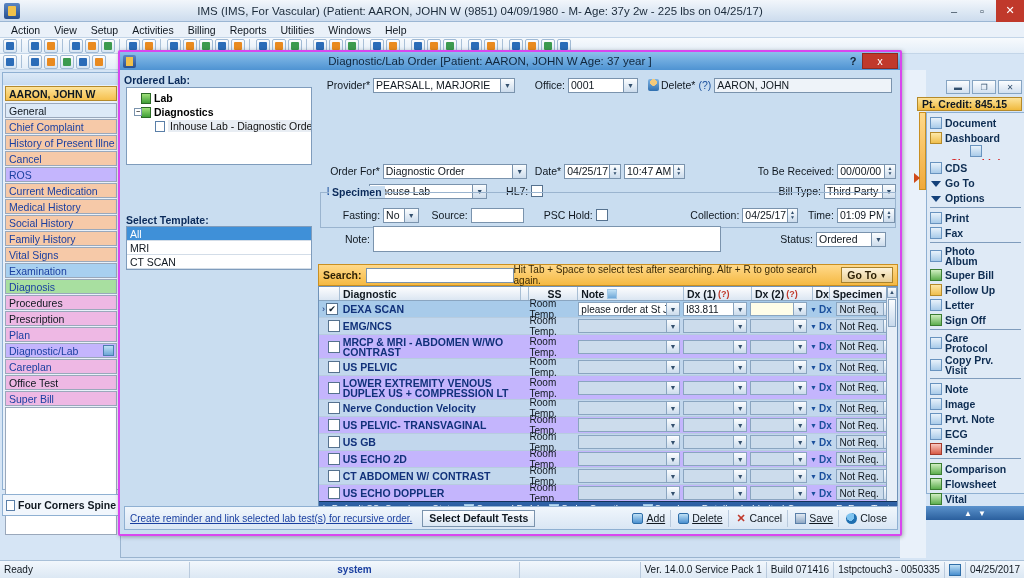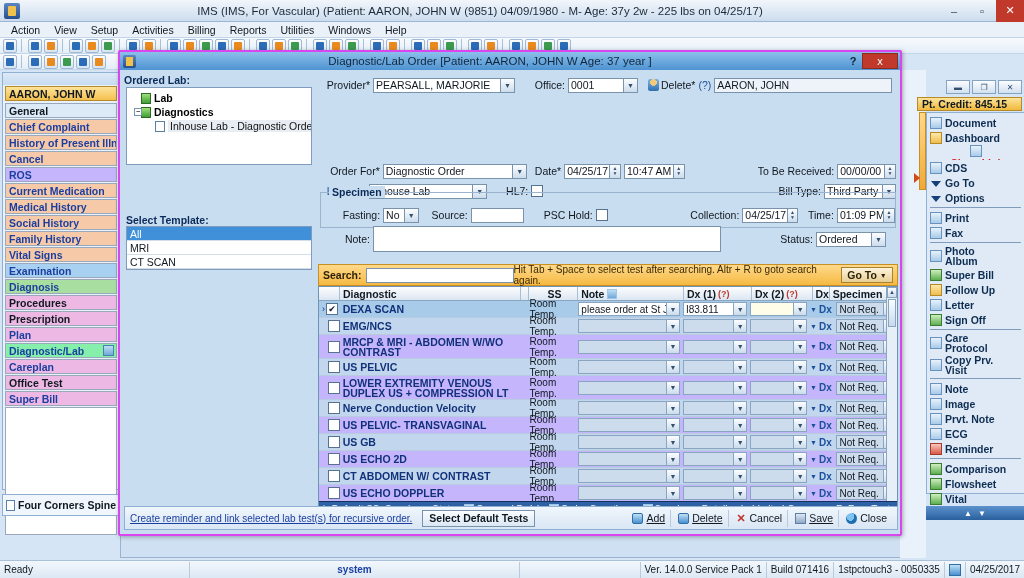--- a/index.html
+++ b/index.html
@@ -87,21 +87,21 @@
   .lsb-patient {
     height: 15px; margin: 1px 2px 2px 2px;
     background: linear-gradient(#fde39a,#f5c04e);
     border: 1px solid #b58a2a;
     font-weight: bold; font-size: 10.5px; color: #101820;
     display: flex; align-items: center; padding-left: 3px;
   }
   .lsb-list { margin: 0 2px; }
   .lsb-item {
     height: 15px; margin-bottom: 1px; border: 1px solid #9aa8bb;
-    font-weight: bold; font-size: 10.5px;
+    font-weight: normal; font-size: 10.5px;
     display: flex; align-items: center; padding-left: 3px;
     white-space: nowrap; overflow: hidden; position: relative;
   }
   .lsb-blank {
     margin: 0 2px; background: #fff; border: 1px solid #9aa8bb;
     height: 128px;
   }
   .lsb-badge {
     position: absolute; right: 2px; top: 1px; width: 11px; height: 11px;
     background: linear-gradient(#bfe0f5,#6fa8d8); border: 1px solid #4a7fae;
@@ -564,21 +564,21 @@
         </div>
         <div class="lsb-item" style="background: rgb(238, 184, 228); color: rgb(16, 24, 32);">
           <span>Procedures</span>
         </div>
         <div class="lsb-item" style="background: rgb(238, 184, 228); color: rgb(16, 24, 32);">
           <span>Prescription</span>
         </div>
         <div class="lsb-item" style="background: rgb(238, 184, 228); color: rgb(26, 63, 160);">
           <span>Plan</span>
         </div>
-        <div class="lsb-item" style="background: #86efac; color: rgb(26, 63, 160);">
+        <div class="lsb-item" style="background: #c4b5fd; color: rgb(26, 63, 160);">
           <span>Diagnostic/Lab</span>
           <span class="lsb-badge"></span>
         </div>
         <div class="lsb-item" style="background: rgb(238, 184, 228); color: rgb(26, 63, 160);">
           <span>Careplan</span>
         </div>
         <div class="lsb-item" style="background: rgb(238, 184, 228); color: rgb(16, 24, 32);">
           <span>Office Test</span>
         </div>
         <div class="lsb-item" style="background: rgb(238, 184, 228); color: rgb(26, 63, 160);">

